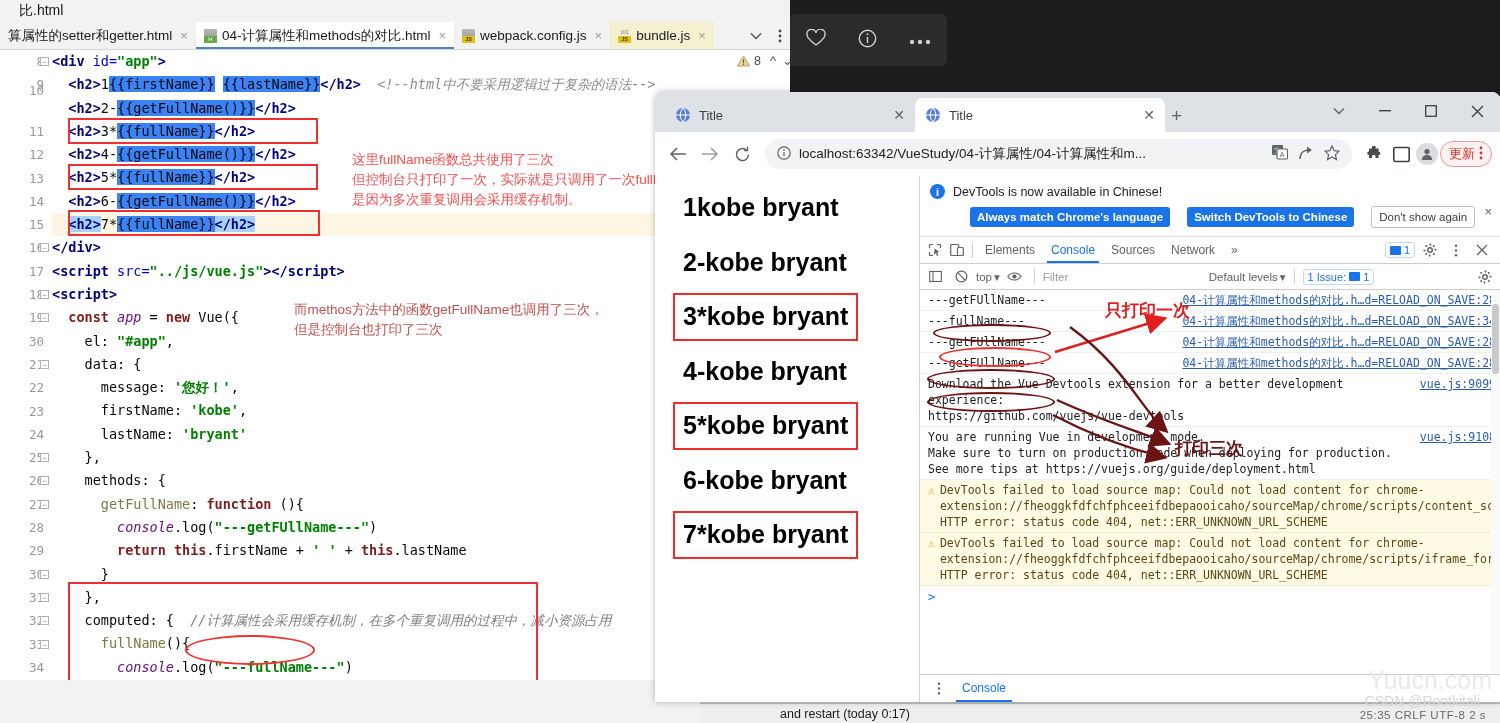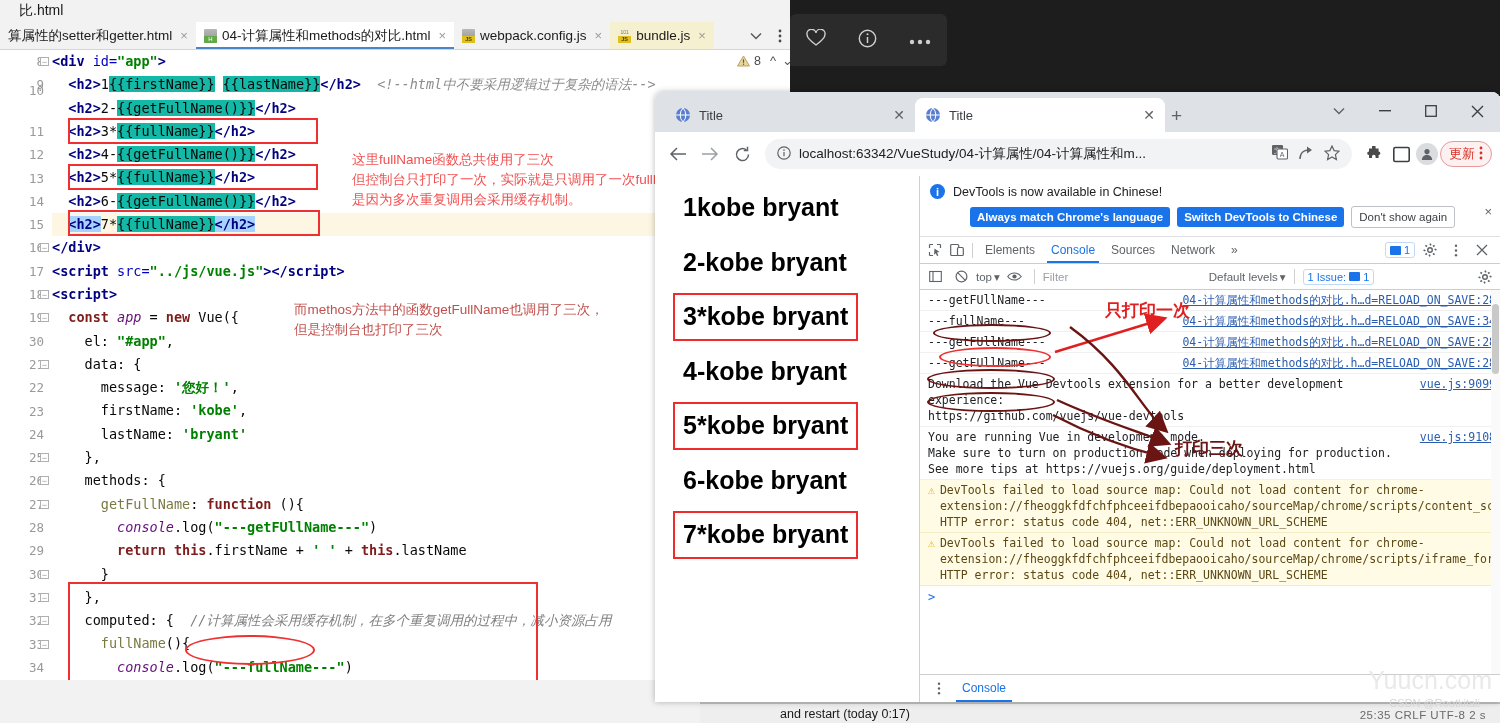--- a/index.html
+++ b/index.html
@@ -72,21 +72,21 @@
   .lnum {
     position:absolute; width:52px; text-align:right; padding-right:8px;
     height:23.3px; line-height:23.3px; font-family:"DejaVu Sans Mono", monospace;
     font-size:12.5px; color:#999999;
   }
   .cline.hl { background:#fdf6e3; }
 
   .t-tag   { color:#000080; font-weight:bold; }
   .t-attr  { color:#0000c0; }
   .t-str   { color:#008000; font-weight:bold; }
-  .t-mus   { background:#14b8a6; }
+  .t-mus   { background:#3b82f6; }
   .t-cmt   { color:#8c8c8c; font-style:italic; }
   .t-kw    { color:#7f1d1d; font-weight:bold; }
   .t-id    { color:#660e7a; font-style:italic; }
   .t-fn    { color:#7a7a43; }
   .t-sel   { background:#a6d2ff; }
   .t-cmt2  { color:#7f7f7f; font-style:italic; }
 
   .fold { position:absolute; left:40px; width:9px; height:9px; color:#9a9a9a; font-size:9px;
           line-height:9px; text-align:center; border:1px solid #b0b0b0; background:#fff; }
 
@@ -161,21 +161,21 @@
   .page-h2 { font-size:25px; font-weight:bold; color:#000; margin:0 0 30px 0; line-height:1.1; position:relative; }
   .page-h2:first-child { margin-top:10px; }
   .hbox { outline:2px solid #ef2b2b; outline-offset:8px; display:inline-block; }
 
   
   .devtools { flex:1; display:flex; flex-direction:column; background:#fff; min-width:0; font-size:12px; color:#202124; }
   .dt-notice { background:#fff; padding:8px 10px 8px 10px; border-bottom:1px solid #e0e0e0; position:relative; }
   .dt-notice-row1 { display:flex; align-items:center; gap:8px; font-size:12.5px; }
   .info-dot { width:15px; height:15px; border-radius:50%; background:#1a73e8; color:#fff; font-size:11px;
               display:flex; align-items:center; justify-content:center; font-weight:bold; flex:none; }
-  .dt-notice-row2 { display:flex; align-items:center; gap:7px; margin-top:7px;padding-left:40px; }
+  .dt-notice-row2 { display:flex; align-items:center; gap:17px; margin-top:7px;padding-left:40px; }
   .btn-blue { background:#1a73e8; color:#fff; font-size:11.5px; font-weight:bold; padding:4px 7px; border-radius:3px; }
   .btn-plain { background:#fff; border:1px solid #bdc1c6; color:#3c4043; font-size:11.5px; padding:4px 7px; border-radius:3px; }
   .notice-close { position:absolute; right:8px; top:28px; color:#5f6368; font-size:13px; }
 
   .dt-tabs { height:27px; display:flex; align-items:center; gap:0; border-bottom:1px solid #cdcdcd; padding:0 4px; }
   .dt-ic { width:22px; height:22px; display:flex; align-items:center; justify-content:center; color:#5f6368; }
   .dt-vsep { width:1px; height:15px; background:#d0d0d0; margin:0 4px; }
   .dt-tab { font-size:12px; padding:0 8px; height:26px; line-height:26px; color:#5f6368; position:relative; }
   .dt-tab.active { color:#1a73e8; }
   .dt-tab.active:after { content:""; position:absolute; left:4px; right:4px; bottom:0; height:2px; background:#1a73e8; }
@@ -213,21 +213,21 @@
   
   .ide-bottom {
     position:absolute; left:0; bottom:0; width:1500px; height:43px; background:#f2f2f2;
   }
   .ide-terminal-strip { position:absolute; left:700px; bottom:20px; width:800px; height:23px; background:#c9c9c9; }
   .ide-terminal-strip2 { position:absolute; left:700px; bottom:0px; width:800px; height:20px; background:#eeeeee; border-top:1px solid #c0c0c0; }
   .term-txt { position:absolute; left:780px; font-size:12.5px; color:#1a1a1a; }
   .statusbar-txt { position:absolute; right:14px; bottom:2px; font-size:11.5px; color:#6a6a6a; letter-spacing:.5px; }
 
   .wm1 { position:absolute; right:8px; bottom:28px; font-size:25px; color:#e9e9e9; font-family:"Liberation Sans", sans-serif; }
-  .wm2 { position:absolute; right:20px; bottom:14px; font-size:11px; color:#d6d6d6; font-family:"Liberation Sans", sans-serif; }
+  .wm2 { position:absolute; right:20px; bottom:14px; font-size:14px; color:#d6d6d6; font-family:"Liberation Sans", sans-serif; }
 </style>
 </head>
 <body>
 
 <div id="ide">
 
   <div class="ide-topbar">
     <div class="ide-filename">比.html</div>
     <div class="topbar-right">
       <div class="tb-icon">

